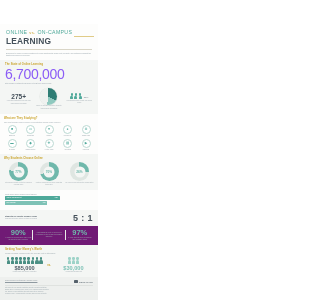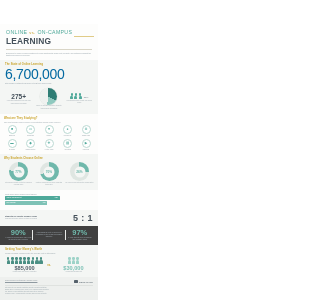--- a/index.html
+++ b/index.html
@@ -22,21 +22,21 @@
   .kicker{font-size:5.2px;letter-spacing:.35px;line-height:6px;color:#4fa99a;font-weight:normal;}
   .kicker .vs{color:#c9a227;font-size:4.2px;}
   .bigtitle{font-size:8.4px;font-weight:bold;letter-spacing:.2px;color:#44505a;line-height:9px;margin-top:.5px;}
   .hdrline{height:1px;background:#d9d5c6;margin:3px 0 2px 0;}
   .hdrsub{font-size:1.8px;line-height:2.7px;color:#9aa6ad;}
   .hdrcorner{position:absolute;right:4px;top:12px;width:20px;height:1px;background:#c9a227;opacity:.55;}
 
   
   .state{background:#f4f6f4;padding:3px 5px 4px 5px;box-sizing:border-box;}
   .bignum{
-    font-size:14px;line-height:15px;color:#0369a1;letter-spacing:-.3px;
+    font-size:14px;line-height:15px;color:#8b5cf6;letter-spacing:-.3px;
     font-weight:normal;text-align:left;
   }
   .bignum-cap{font-size:1.7px;color:#9aa6ad;line-height:2.4px;margin-top:.5px;}
 
   .row3{display:flex;align-items:center;margin-top:3px;gap:3px;}
   .cell{flex:1;text-align:center;}
   .stat275{font-size:6.5px;font-weight:bold;color:#44505a;line-height:7px;}
   .cellcap{font-size:1.5px;line-height:2.2px;color:#a2acb3;margin-top:.6px;}
 
   .pie{
@@ -85,21 +85,21 @@
   .bar.b2{background:#7ec2b6;}
 
   
   .ratio{display:flex;align-items:center;background:#f4f6f4;padding:3px 5px;box-sizing:border-box;gap:20px;}
   .ratio .txt{flex:1;}
   .ratio .rl{font-size:1.9px;font-weight:bold;color:#55616b;line-height:2.6px;}
   .ratio .rs{font-size:1.5px;color:#a2acb3;line-height:2.1px;margin-top:.4px;}
   .ratio .rv{font-size:9px;font-weight:bold;color:#44505a;letter-spacing:.4px;white-space:nowrap;}
 
   
-  .pcts{display:flex;padding:3px 4px 4px 4px;box-sizing:border-box;background:#404040;}
+  .pcts{display:flex;padding:3px 4px 4px 4px;box-sizing:border-box;background:#701a75;}
   .pcell{flex:1;text-align:center;padding:0 1px;}
   .pnum{font-size:7.5px;font-weight:bold;color:#6fb8ab;line-height:8px;}
   .pcap{font-size:1.45px;line-height:2px;color:#a2acb3;margin-top:.8px;}
   .pmid{flex:1.1;text-align:center;padding:0 1px;}
   .vdiv{width:1px;background:#e9ebe8;margin:1px 0;}
 
   
   .salary{background:#f4f6f4;padding:3px 5px 4px 5px;box-sizing:border-box;}
   .salrow{display:flex;align-items:flex-end;gap:3px;margin-top:2px;}
   .salside{flex:1;text-align:center;}

